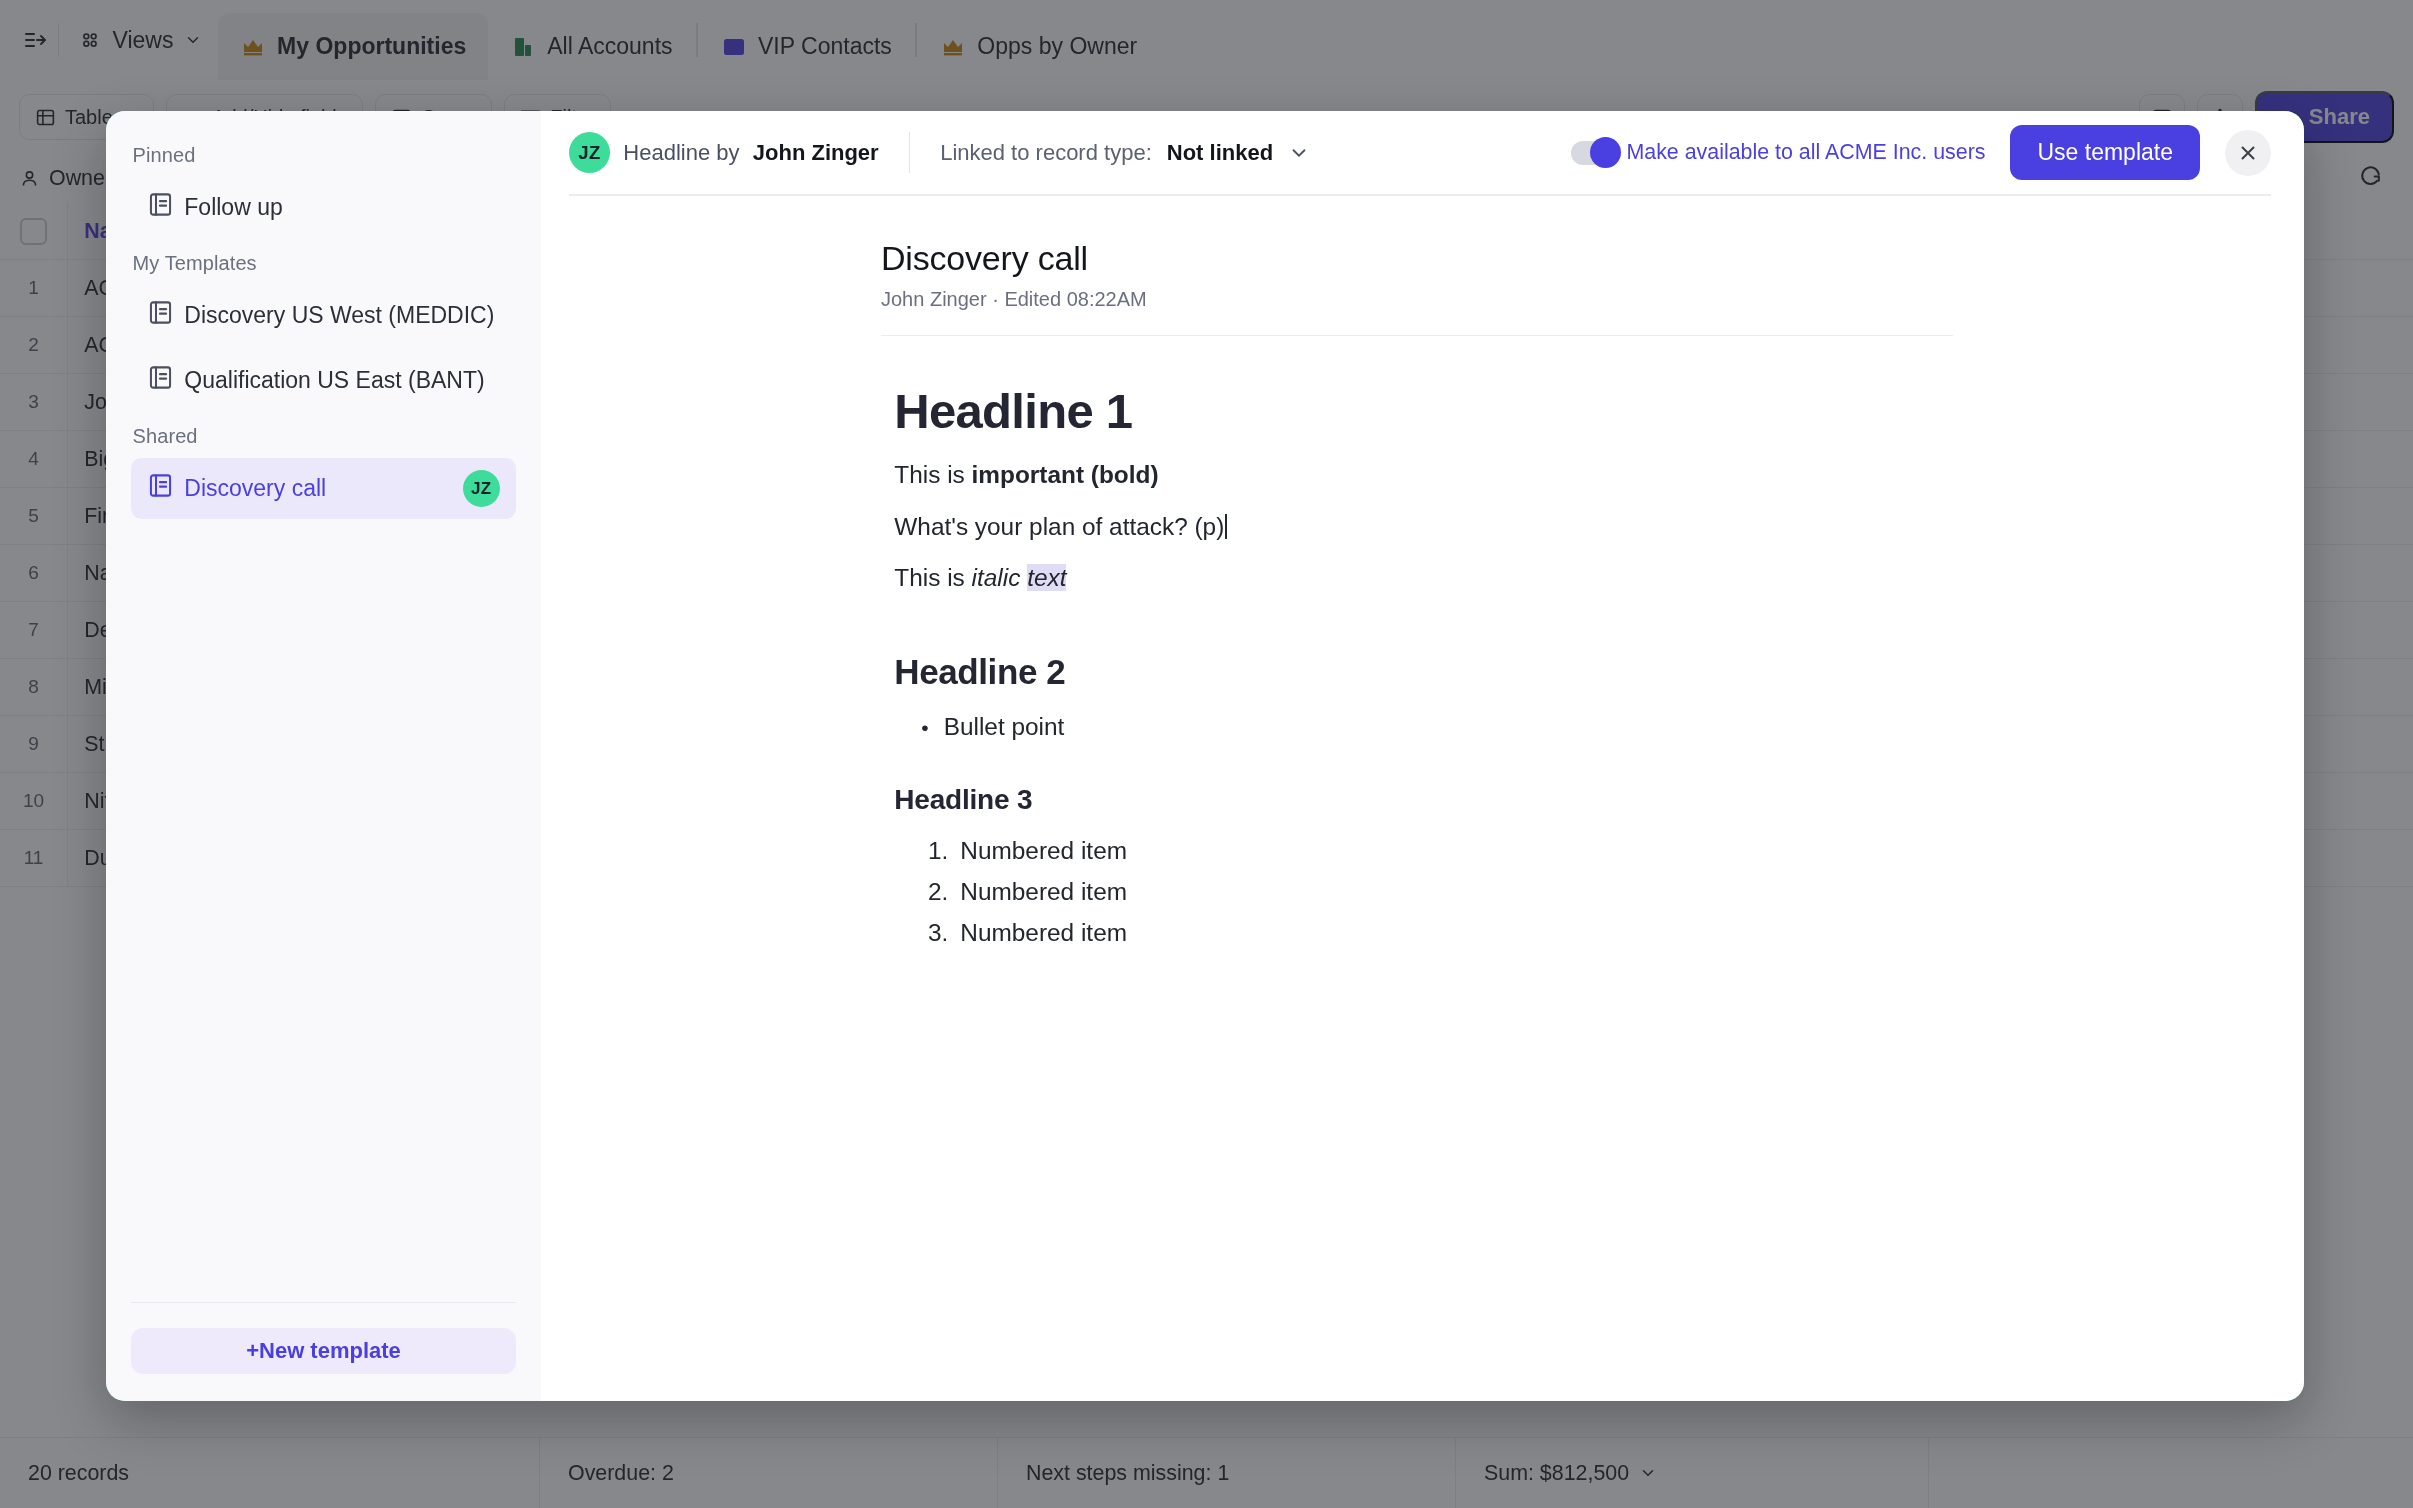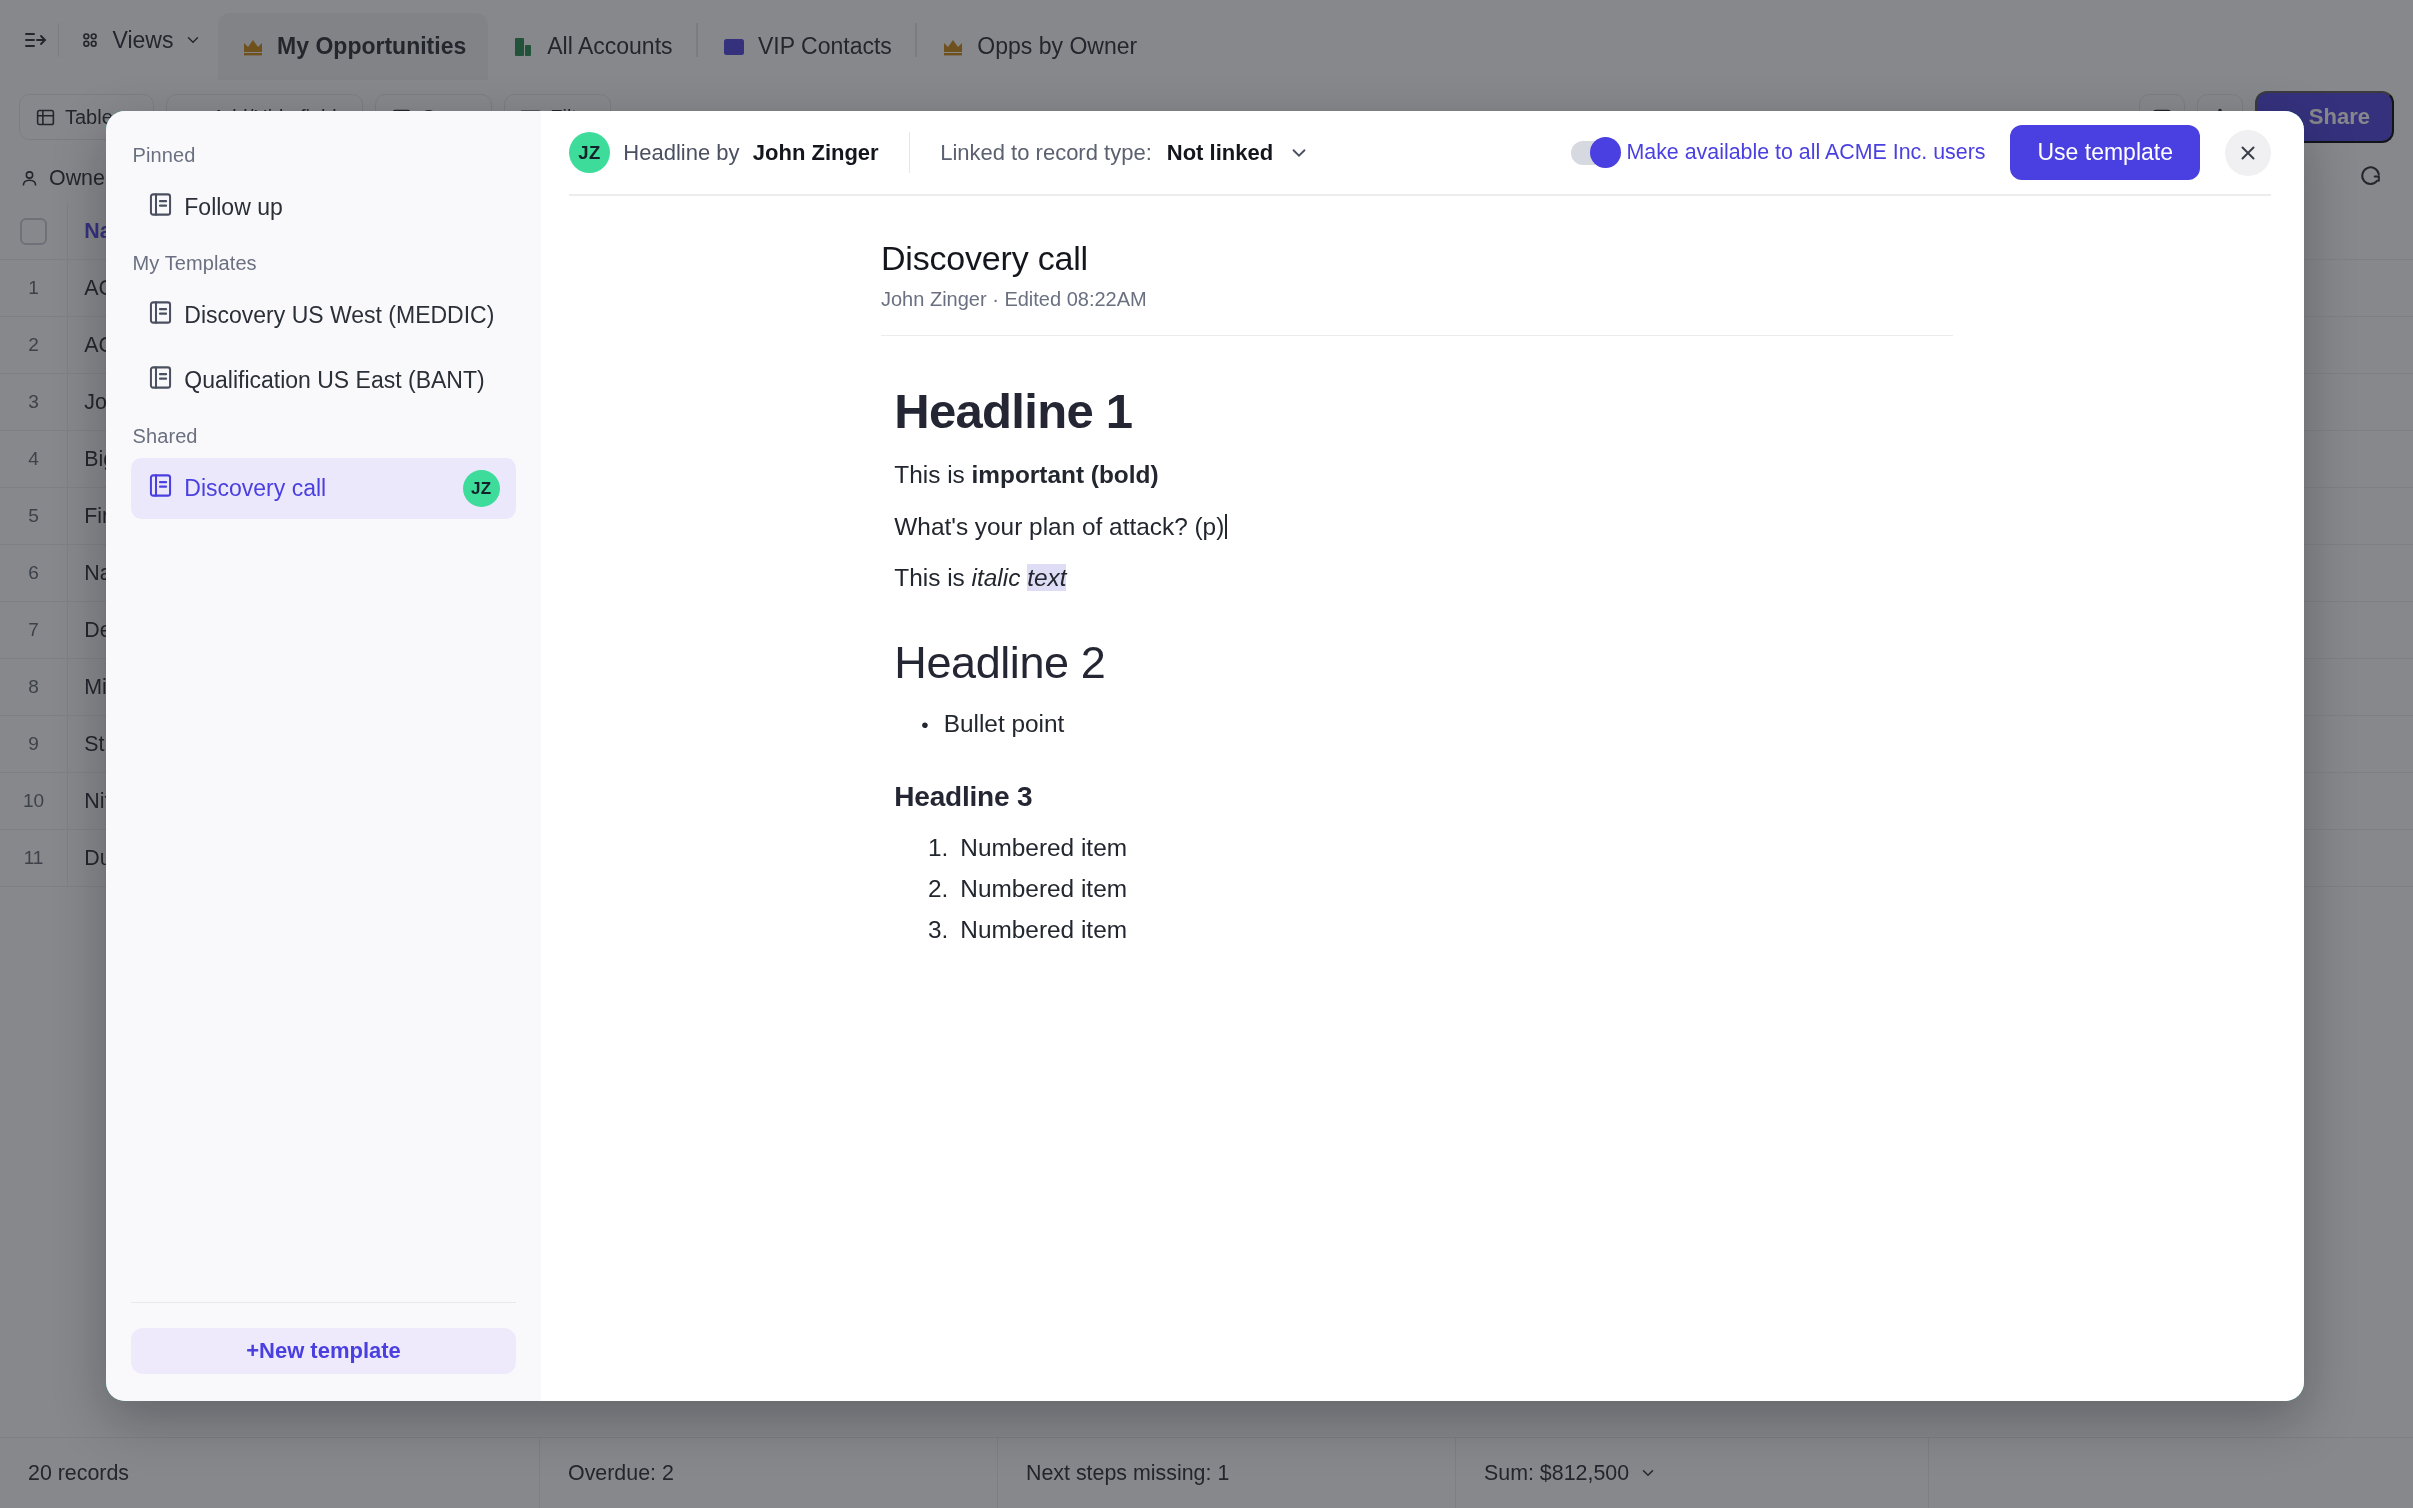--- a/index.html
+++ b/index.html
@@ -222,21 +222,21 @@
   .m-head-div { height: 1.5px; background: #ececef; margin: 0 33px 0 28px; }
 
   
   .m-doc { flex: 1; overflow: hidden; padding: 43px 0 0 0; }
   .doc-inner { width: 1072px; margin-left: 340px; }
   .doc-title { font-size: 34px; color: #13161c; font-weight: 400; letter-spacing: -0.2px; }
   .doc-meta { font-size: 20px; color: #6a7080; margin-top: 10.4px; }
   .doc-div { height: 1.5px; background: #ececef; margin: 24px 0 0 0; width: 1072px; }
   .doc-body { padding-left: 13.3px; }
   .h1 { font-size: 49px; font-weight: 700; color: #242733; letter-spacing: -0.7px; margin-top: 47px; }
-  .h2 { font-size: 45px; font-weight: 400; color: #242733; letter-spacing: -0.4px; margin-top: 43px; }
+  .h2 { font-size: 35px; font-weight: 700; color: #242733; letter-spacing: -0.4px; margin-top: 58px; }
   .h3 { font-size: 28px; font-weight: 700; color: #242733; letter-spacing: -0.2px; margin-top: 43px; }
   .p { font-size: 24.4px; color: #22262e; margin-top: 21px; line-height: 1.25; }
   .p b { font-weight: 700; }
   .p i { font-style: italic; }
   .sel { background: #dfdcf6; }
   .caret {
     display: inline-block; width: 1.5px; height: 25px;
     background: #22262e; vertical-align: -3.7px; margin-left: 0.7px;
   }
   ul.doc-list { list-style: none; margin-top: 21px; padding-left: 27px; }

